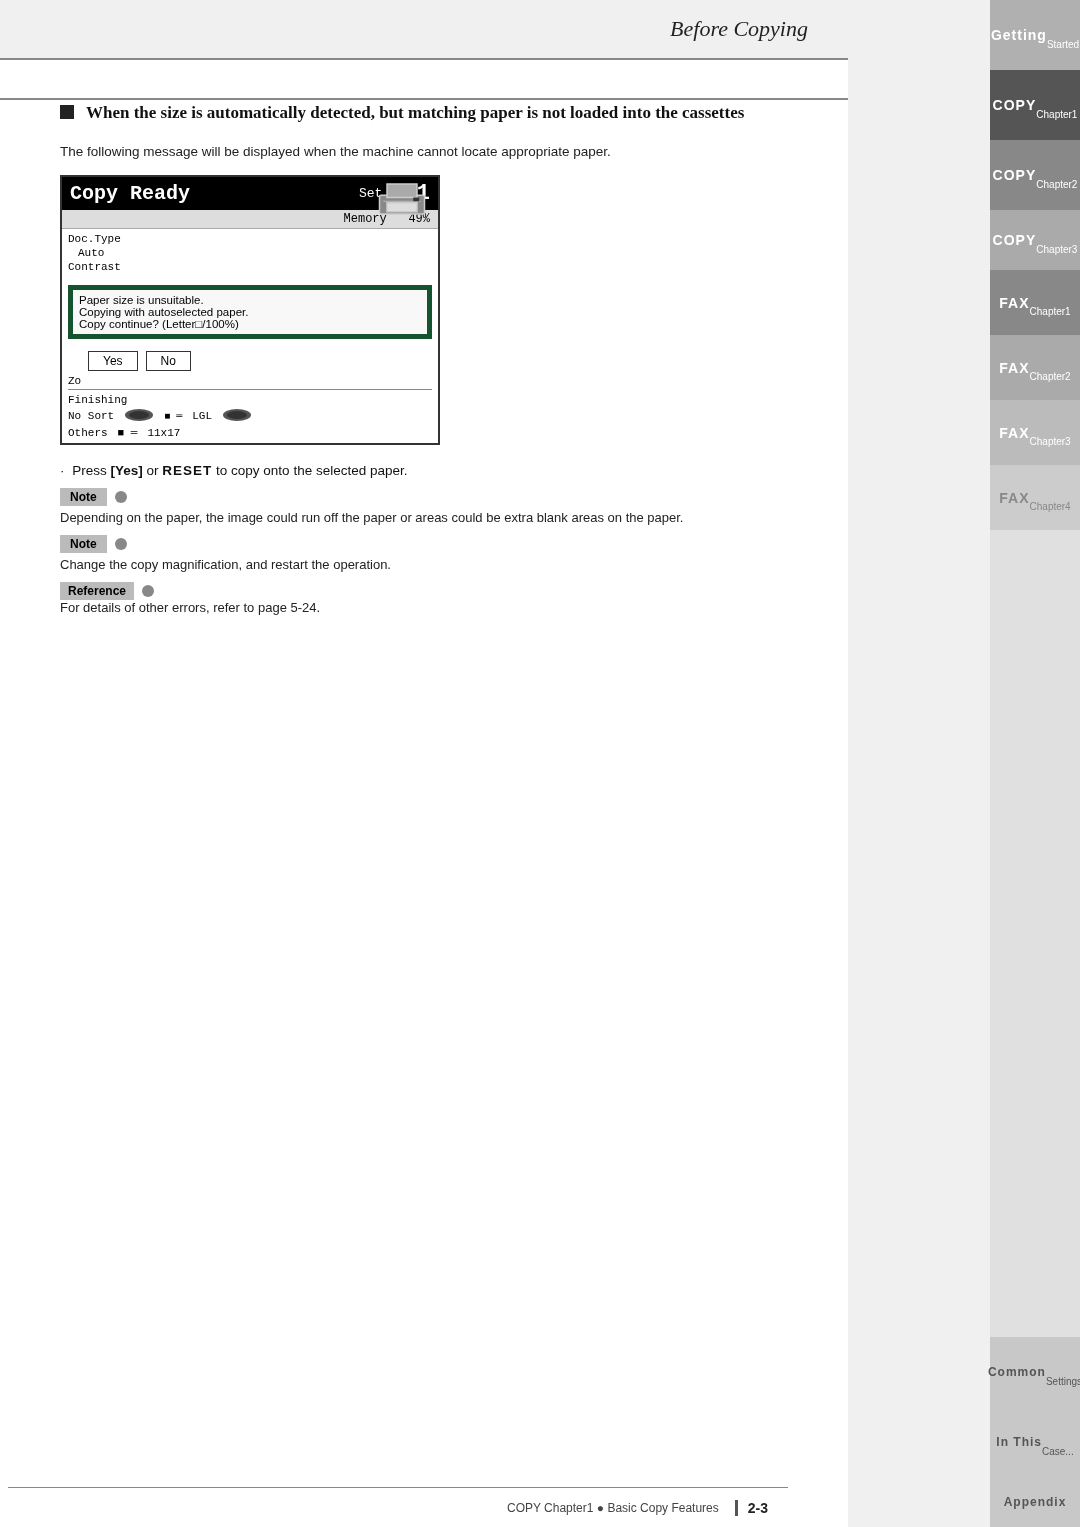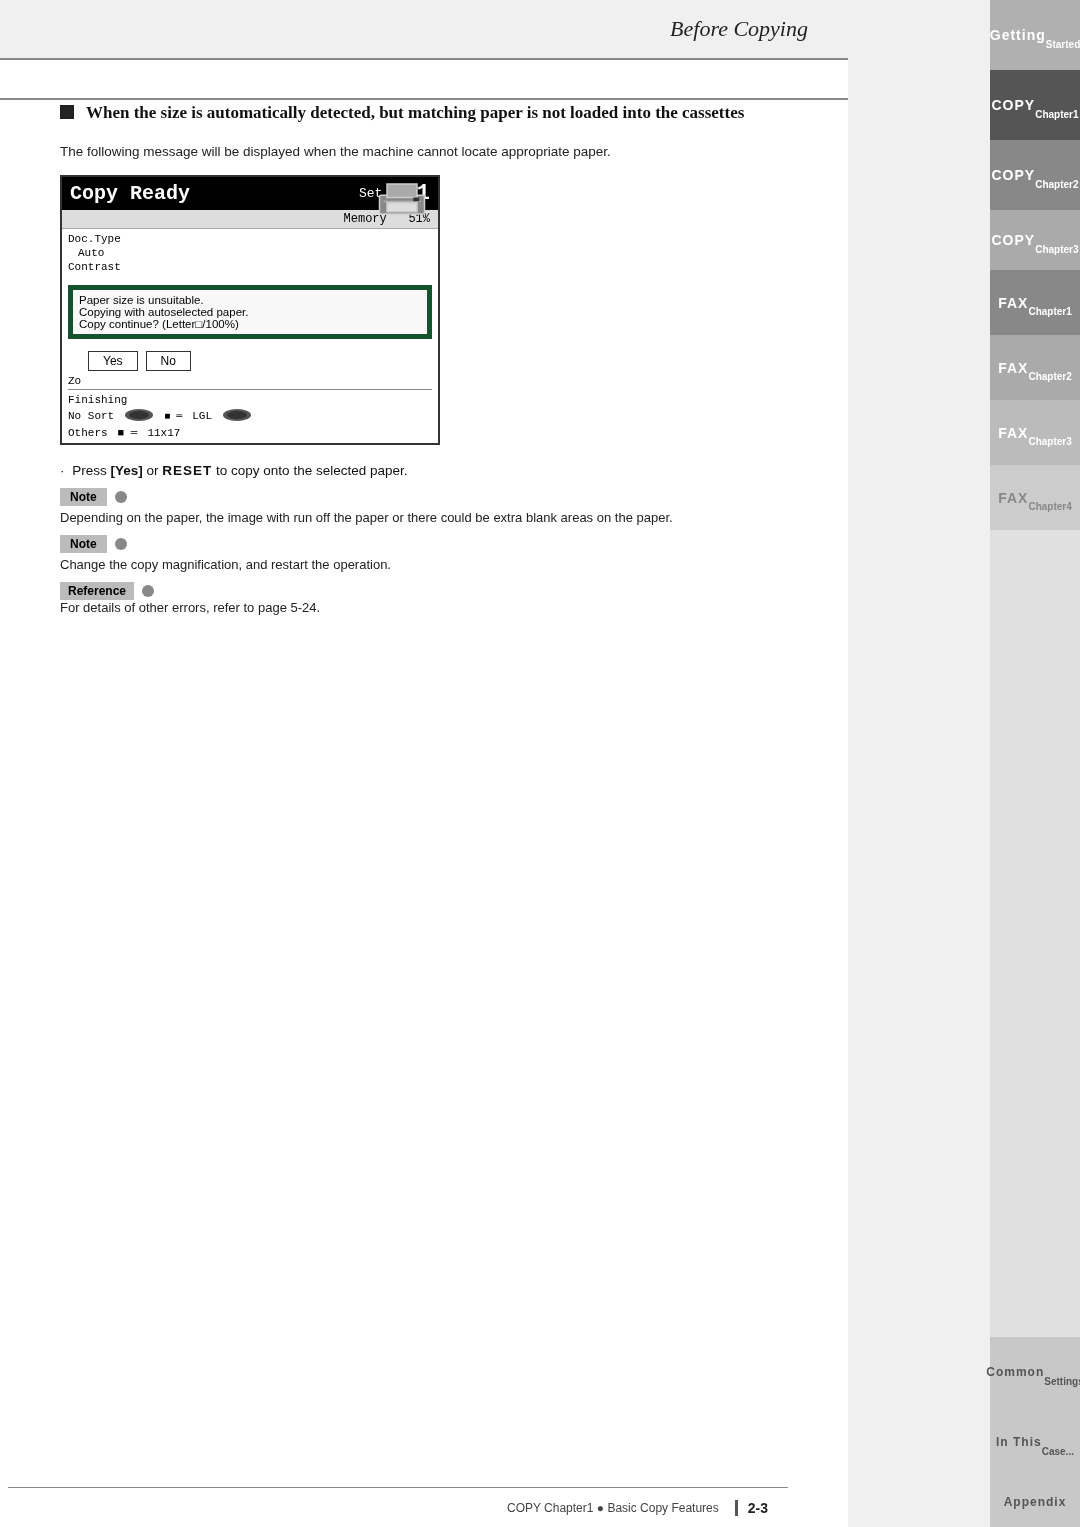--- a/index.html
+++ b/index.html
@@ -330,21 +330,21 @@
     .tab-appendix { background: #c8c8c8; height: 50px; color: #555; }
 
     .tab-main-label {
       font-size: 14px;
       font-weight: bold;
       letter-spacing: 1px;
     }
 
     .tab-sub-label {
       font-size: 10px;
-      font-weight: bold;
+      font-weight: normal;
       margin-top: 18px;
     }
 
     
     .screen-relative {
       position: relative;
     }
 
     .printer-sketch {
       position: absolute;
@@ -392,21 +392,21 @@
           <rect x="20" y="30" width="40" height="12" fill="#ddd" stroke="#ccc"></rect>
           <line x1="15" y1="28" x2="65" y2="28" stroke="#ccc" stroke-width="1"></line>
           <rect x="55" y="23" width="8" height="5" fill="#333" stroke="none"></rect>
         </svg>
         <span class="set-label">Set</span>
         <span class="set-number">001</span>
       </div>
 
       <div class="screen-memory-bar">
         <span>Memory</span>&nbsp;&nbsp;
-        <span>51%</span>
+        <span>49%</span>
       </div>
 
       <div class="screen-body">
 
         <div class="screen-row">
           <span class="screen-label">Doc.Type</span>
         </div>
         <div class="screen-row">
           <span style="margin-left:10px; font-size:11px;">Auto</span>
         </div>
@@ -463,21 +463,21 @@
 
     <p class="instruction-line">
       <span class="dot">·</span>
       Press <span class="bold-bracket">[Yes]</span> or <span class="bold-word">RESET</span> to copy onto the selected paper.
     </p>
 
     <div class="note-box">
       <span class="note-label">Note</span>
       <span class="note-circle"></span>
     </div>
-    <p class="note-text">Depending on the paper, the image with run off the paper or there could be extra blank areas on the paper.</p>
+    <p class="note-text">Depending on the paper, the image could run off the paper or areas could be extra blank areas on the paper.</p>
 
 
     <div class="note-box">
       <span class="note-label">Note</span>
       <span class="note-circle"></span>
     </div>
     <p class="note-text">Change the copy magnification, and restart the operation.</p>
 
     <div class="reference-box">
       <span class="reference-label">Reference</span>

